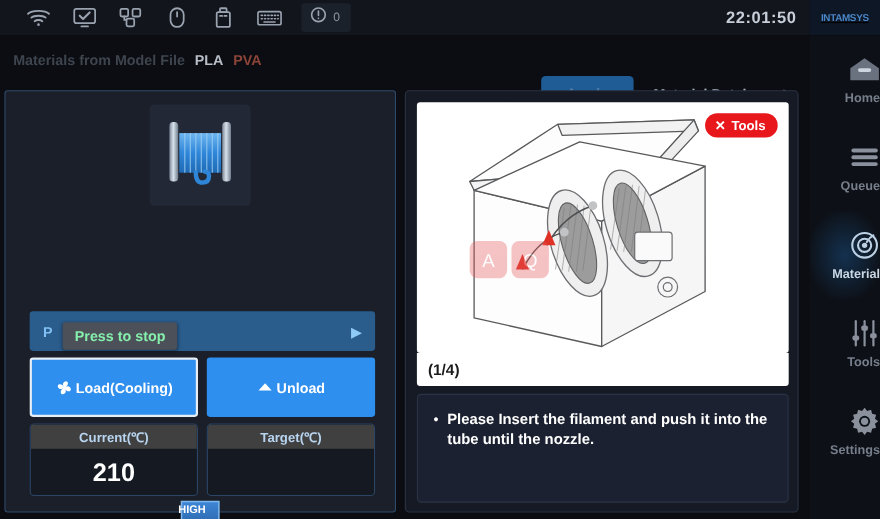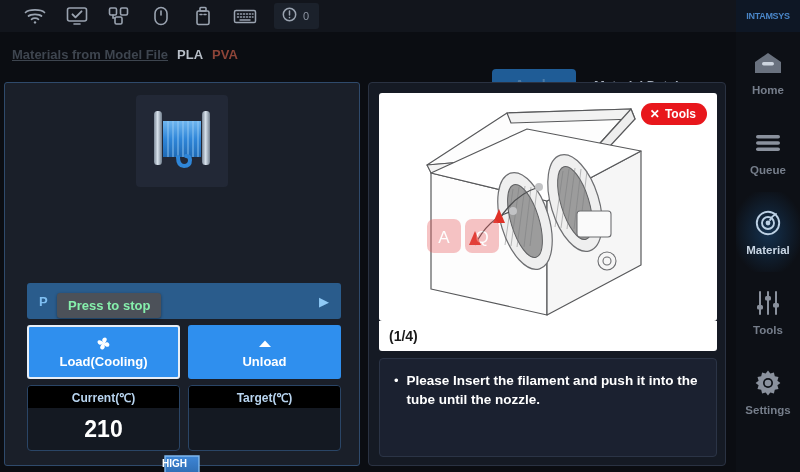--- a/index.html
+++ b/index.html
@@ -31,36 +31,36 @@
   }
   .tb-alert .cnt { font-size: 11px; color: #8d95a2; }
   .clock {
     position: absolute; right: 12px; top: 0; height: 32px;
     display: flex; align-items: center;
     font-size: 15px; font-weight: bold; color: #c7ced8; letter-spacing: 0.5px;
   }
   .brandbar {
     position: absolute; left: 736px; top: 0; width: 64px; height: 32px;
     background: #0e1725;
-    display: flex; align-items: center; justify-content: center;
+    display: flex; align-items: center; justify-content: center; text-decoration: underline;
   }
   .brandbar .logo {
     font-size: 9px; font-weight: bold; color: #4a86c8; letter-spacing: -0.3px;
   }
 
   
   .subbar {
     position: absolute; left: 0; top: 32px; width: 736px; height: 44px;
     background: #0b0d12;
   }
   .mats {
     position: absolute; left: 12px; top: 0; height: 44px;
     display: flex; align-items: center; gap: 9px;
   }
-  .mats .lbl { font-size: 13px; font-weight: bold; color: #3e454f; text-decoration: underline; }
+  .mats .lbl { font-size: 13px; font-weight: bold; color: #3e454f; }
   .mats .pla { font-size: 13px; font-weight: bold; color: #b9bfc8; }
   .mats .pva { font-size: 13px; font-weight: bold; color: #8d4438; }
 
   .apply-btn {
     position: absolute; left: 492px; top: 37px; width: 84px; height: 32px;
     background: #1f5c96; border-radius: 4px;
     display: flex; align-items: center; justify-content: center;
     font-size: 14px; font-weight: bold; color: #4b7ca8;
   }
   .matdb {
@@ -101,38 +101,38 @@
     font-size: 13px; font-weight: bold; color: #86efac;
     box-shadow: 0 1px 3px rgba(0,0,0,0.4);
   }
 
   .btn-row {
     position: absolute; left: 22px; top: 242px; width: 314px;
     display: flex; gap: 8px;
   }
   .act-btn {
     width: 153px; height: 54px; background: #2f8fee; border-radius: 3px;
-    display: flex; flex-direction: column; align-items: center; justify-content: center;
+    display: flex; flex-direction: row; align-items: center; justify-content: center;
     gap: 2px;
   }
   .act-btn.sel { border: 2px solid #e7eef6; }
   .act-btn .ic { height: 16px; display: flex; align-items: center; justify-content: center; color: #ffffff; }
   .act-btn .lb { font-size: 13px; font-weight: bold; color: #ffffff; }
 
   .temp-row {
     position: absolute; left: 22px; top: 302px; width: 314px;
     display: flex; gap: 8px;
   }
   .temp-card {
     width: 153px; height: 66px;
     background: #141922; border: 1px solid #2a4566; border-radius: 4px;
     overflow: hidden;
   }
   .temp-card .hd {
-    height: 22px; background: #000000;
+    height: 22px; background: #404040;
     display: flex; align-items: center; justify-content: center;
     font-size: 12px; font-weight: bold; color: #b8d4ef;
   }
   .temp-card .vl {
     height: 43px;
     display: flex; align-items: center; justify-content: center;
     font-size: 23px; font-weight: bold; color: #ffffff;
   }
 
   .badge-wrap {
@@ -175,21 +175,21 @@
   .instr .tx { font-size: 13.5px; font-weight: bold; color: #ffffff; line-height: 19px; }
 
   
   .sidebar {
     position: absolute; left: 736px; top: 32px; width: 64px; height: 440px;
     background: #0d1016;
     display: flex; flex-direction: column;
   }
   .nav-item {
     height: 80px; width: 64px;
-    display: flex; flex-direction: column; align-items: center; justify-content: center;
+    display: flex; flex-direction: column; align-items: flex-end; justify-content: center;
     gap: 7px; color: #767e8b;
   }
   .nav-item.active {
     background: radial-gradient(ellipse at center, #14314f 0%, #0d1016 78%);
     color: #c9d6e4;
   }
   .nav-item .nic { height: 28px; display: flex; align-items: center; justify-content: center; }
   .nav-item .nlb { font-size: 11.5px; font-weight: bold; }
 </style>
 </head>
@@ -247,20 +247,21 @@
         <span>
           <svg width="15" height="15" viewBox="0 0 15 15" fill="none" stroke="#9aa3b0" stroke-width="1.5">
             <circle cx="7.5" cy="7.5" r="6.2"></circle>
             <path d="M7.5 4 v4" stroke-linecap="round"></path>
             <circle cx="7.5" cy="10.6" r="0.8" fill="#9aa3b0" stroke="none"></circle>
           </svg>
         </span>
         <span class="cnt">0</span>
       </div>
     </div>
+    <div class="clock">22:01:50</div>
   </div>
 
   <div class="brandbar">
     <span class="logo">INTAMSYS</span>
   </div>
 
   <div class="subbar">
     <div class="mats">
       <span class="lbl">Materials from Model File</span>
       <span class="pla">PLA</span>

